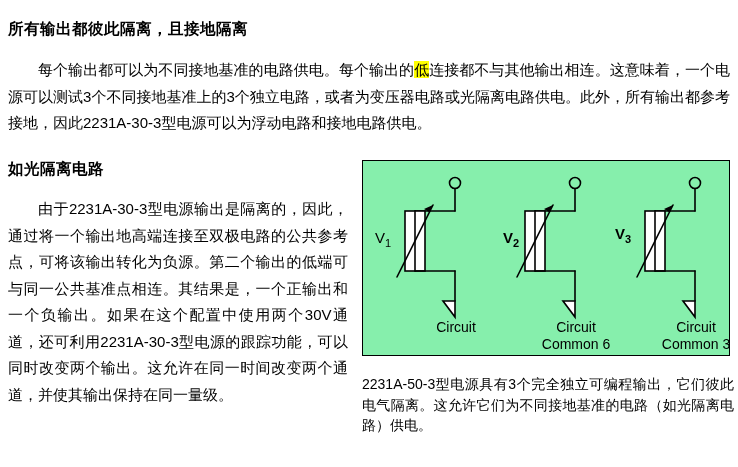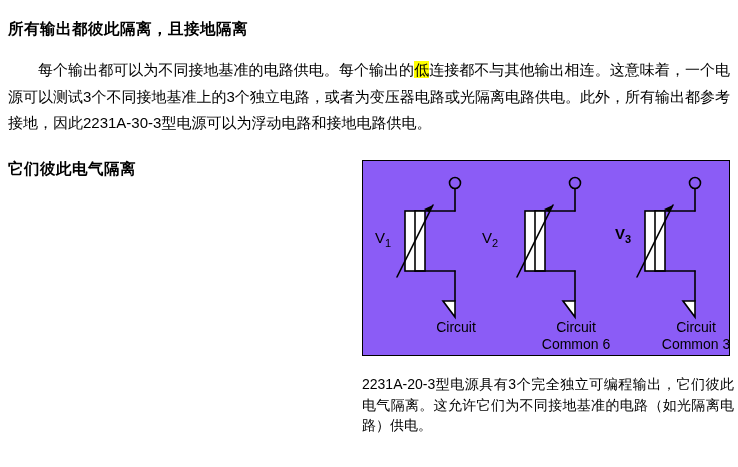--- a/index.html
+++ b/index.html
@@ -54,21 +54,21 @@
   }
 
   
   .figure {
     position: absolute;
     left: 362px;
     top: 160px;
     width: 368px;
     height: 196px;
     border: 1.5px solid #000;
-    background: #8b5cf6;
+    background: #86efac;
     box-sizing: border-box;
   }
   .fig-svg {
     display: block;
   }
   .caption {
     position: absolute;
     left: 362px;
     top: 360px;
     width: 372px;
@@ -80,22 +80,23 @@
 </style>
 </head>
 <body>
 
 <div class="page">
 
   <h2 class="h-title" id="title1">所有输出都彼此隔离，且接地隔离</h2>
 
   <p class="para" id="para1"><span>每个输出都可以为不同接地基准的电路供电。每个输出的</span><span class="hl">低</span><span>连接都不与其他输出相连。这意味着，一个电源可以测试3个不同接地基准上的3个独立电路，或者为变压器电路或光隔离电路供电。此外，所有输出都参考接地，因此2231A-30-3型电源可以为浮动电路和接地电路供电。</span></p>
 
-  <h2 class="h-title" id="title2">它们彼此电气隔离</h2>
+  <h2 class="h-title" id="title2">如光隔离电路</h2>
 
+  <p class="para" id="para2">由于2231A-30-3型电源输出是隔离的，因此，通过将一个输出地高端连接至双极电路的公共参考点，可将该输出转化为负源。第二个输出的低端可与同一公共基准点相连。其结果是，一个正输出和一个负输出。如果在这个配置中使用两个30V通道，还可利用2231A-30-3型电源的跟踪功能，可以同时改变两个输出。这允许在同一时间改变两个通道，并使其输出保持在同一量级。</p>
 
   <div class="figure">
     <svg class="fig-svg" width="365" height="193" viewBox="0 0 365 193">
       <g stroke="#000" stroke-width="1.6" fill="none" stroke-linecap="round">
 
         <circle cx="92" cy="22" r="5.5"></circle>
 
         <line x1="92" y1="27.5" x2="92" y2="50"></line>
 
         <line x1="52" y1="50" x2="92" y2="50"></line>
@@ -130,31 +131,31 @@
         <line x1="274" y1="116" x2="310" y2="44"></line>
         <polygon points="310,44 301,48 306,51" fill="#000" stroke="none"></polygon>
         <line x1="292" y1="110" x2="332" y2="110"></line>
         <line x1="332" y1="110" x2="332" y2="140"></line>
         <polygon points="332,140 320,140 332,156" fill="#fff"></polygon>
         <line x1="292" y1="50" x2="292" y2="110"></line>
       </g>
     </svg>
 
     <div style="position:absolute;left:12px;top:68px;font-size:15px;"><span>V</span><sub style="font-size:11px;">1</sub></div>
-    <div style="position:absolute;left:119px;top:68px;font-size:15px;"><span>V</span><sub style="font-size:11px;">2</sub></div>
+    <div style="position:absolute;left:140px;top:68px;font-size:15px;font-weight:bold;"><span>V</span><sub style="font-size:11px;">2</sub></div>
     <div style="position:absolute;left:252px;top:64px;font-size:15px;font-weight:bold;"><span>V</span><sub style="font-size:11px;">3</sub></div>
 
     <div style="position:absolute;left:45px;top:158px;width:96px;text-align:center;font-size:14px;line-height:17px;">
       <div>Circuit</div>
     </div>
     <div style="position:absolute;left:165px;top:158px;width:96px;text-align:center;font-size:14px;line-height:17px;">
       <div>Circuit</div>
       <div>Common 6</div>
     </div>
     <div style="position:absolute;left:285px;top:158px;width:96px;text-align:center;font-size:14px;line-height:17px;">
       <div>Circuit</div>
       <div>Common 3</div>
     </div>
   </div>
 
-  <p class="caption">2231A-20-3型电源具有3个完全独立可编程输出，它们彼此电气隔离。这允许它们为不同接地基准的电路（如光隔离电路）供电。</p>
+  <p class="caption">2231A-50-3型电源具有3个完全独立可编程输出，它们彼此电气隔离。这允许它们为不同接地基准的电路（如光隔离电路）供电。</p>
 
 </div>
 
 </body></html>

